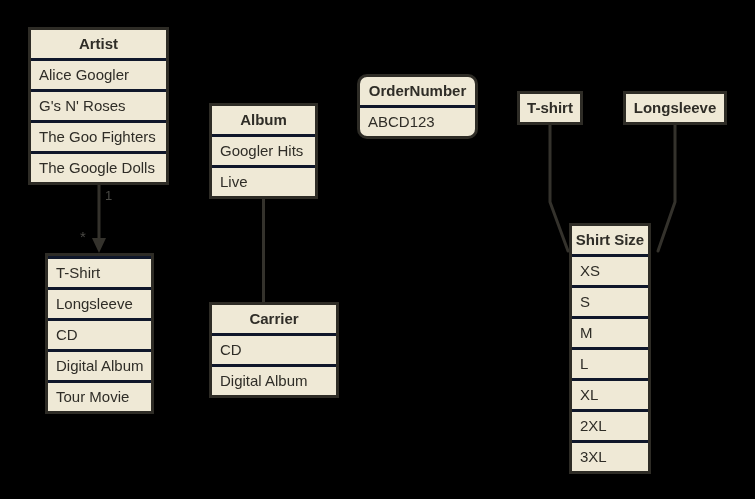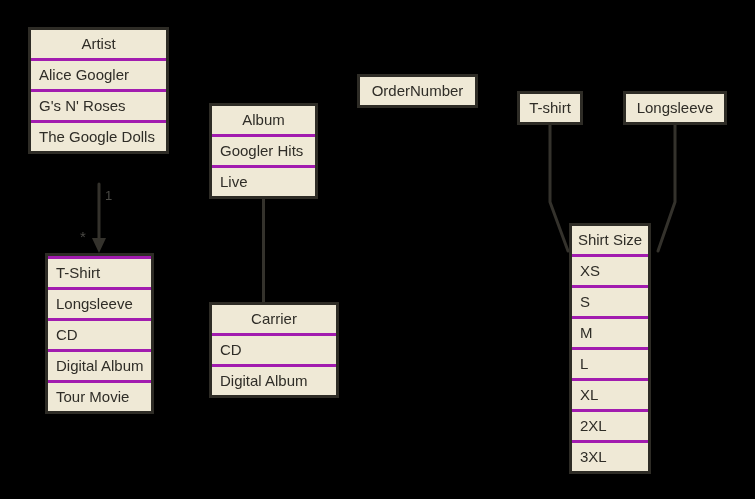--- a/index.html
+++ b/index.html
@@ -14,47 +14,47 @@
   .box{
     position:absolute;
     box-sizing:border-box;
     background:#efe9d6;
     border:3px solid #2e2c26;
     z-index:1;
   }
   .hdr{
     height:28px;line-height:28px;
     text-align:center;
-    font-weight:normal;
+    font-weight:bold;
     font-size:15px;
     color:#2f2d27;
     white-space:nowrap;
   }
   .row{
     height:28px;line-height:28px;
-    border-top:3px solid #a21caf;
+    border-top:3px solid #0f172a;
     padding-left:8px;
     font-size:15px;
     color:#2f2d27;
     white-space:nowrap;
     overflow:hidden;
   }
   .edge-label{
     position:absolute;
     color:#4b4a46;
     font-size:13px;
     z-index:2;
     white-space:nowrap;
   }
   #lbl-one{left:105px;top:188px;}
   #lbl-star{left:80px;top:228px;font-size:15px;}
   
   #box-artist     {left:28px; top:27px; width:141px;}
   #box-album      {left:209px;top:59px; width:109px;margin-top:44px;}
-  #box-ordernumber{left:357px;top:74px; width:121px;}
+  #box-ordernumber{left:357px;top:74px; width:121px;border-radius:10px;}
   #box-tshirt     {left:517px;top:91px; width:66px;}
   #box-longsleeve {left:623px;top:91px; width:104px;}
   #box-merch      {left:45px; top:253px;width:109px;}
   #box-carrier    {left:209px;top:302px;width:130px;}
   #box-shirtsize  {left:569px;top:223px;width:82px;}
 </style>
 </head>
 <body>
 
 <div id="canvas">
@@ -69,31 +69,33 @@
     <polygon fill="#34322c" points="99,253 92,238 106,238"></polygon>
   </svg>
 
   <span id="lbl-one" class="edge-label">1</span>
   <span id="lbl-star" class="edge-label">*</span>
 
   <div id="box-artist" class="box">
     <div class="hdr">Artist</div>
     <div class="row">Alice Googler</div>
     <div class="row">G's N' Roses</div>
+    <div class="row">The Goo Fighters</div>
     <div class="row">The Google Dolls</div>
   </div>
 
   <div id="box-album" class="box">
     <div class="hdr">Album</div>
     <div class="row">Googler Hits</div>
     <div class="row">Live</div>
   </div>
 
   <div id="box-ordernumber" class="box">
     <div class="hdr">OrderNumber</div>
+    <div class="row">ABCD123</div>
   </div>
 
   <div id="box-tshirt" class="box">
     <div class="hdr">T-shirt</div>
   </div>
 
   <div id="box-longsleeve" class="box">
     <div class="hdr">Longsleeve</div>
   </div>
 

